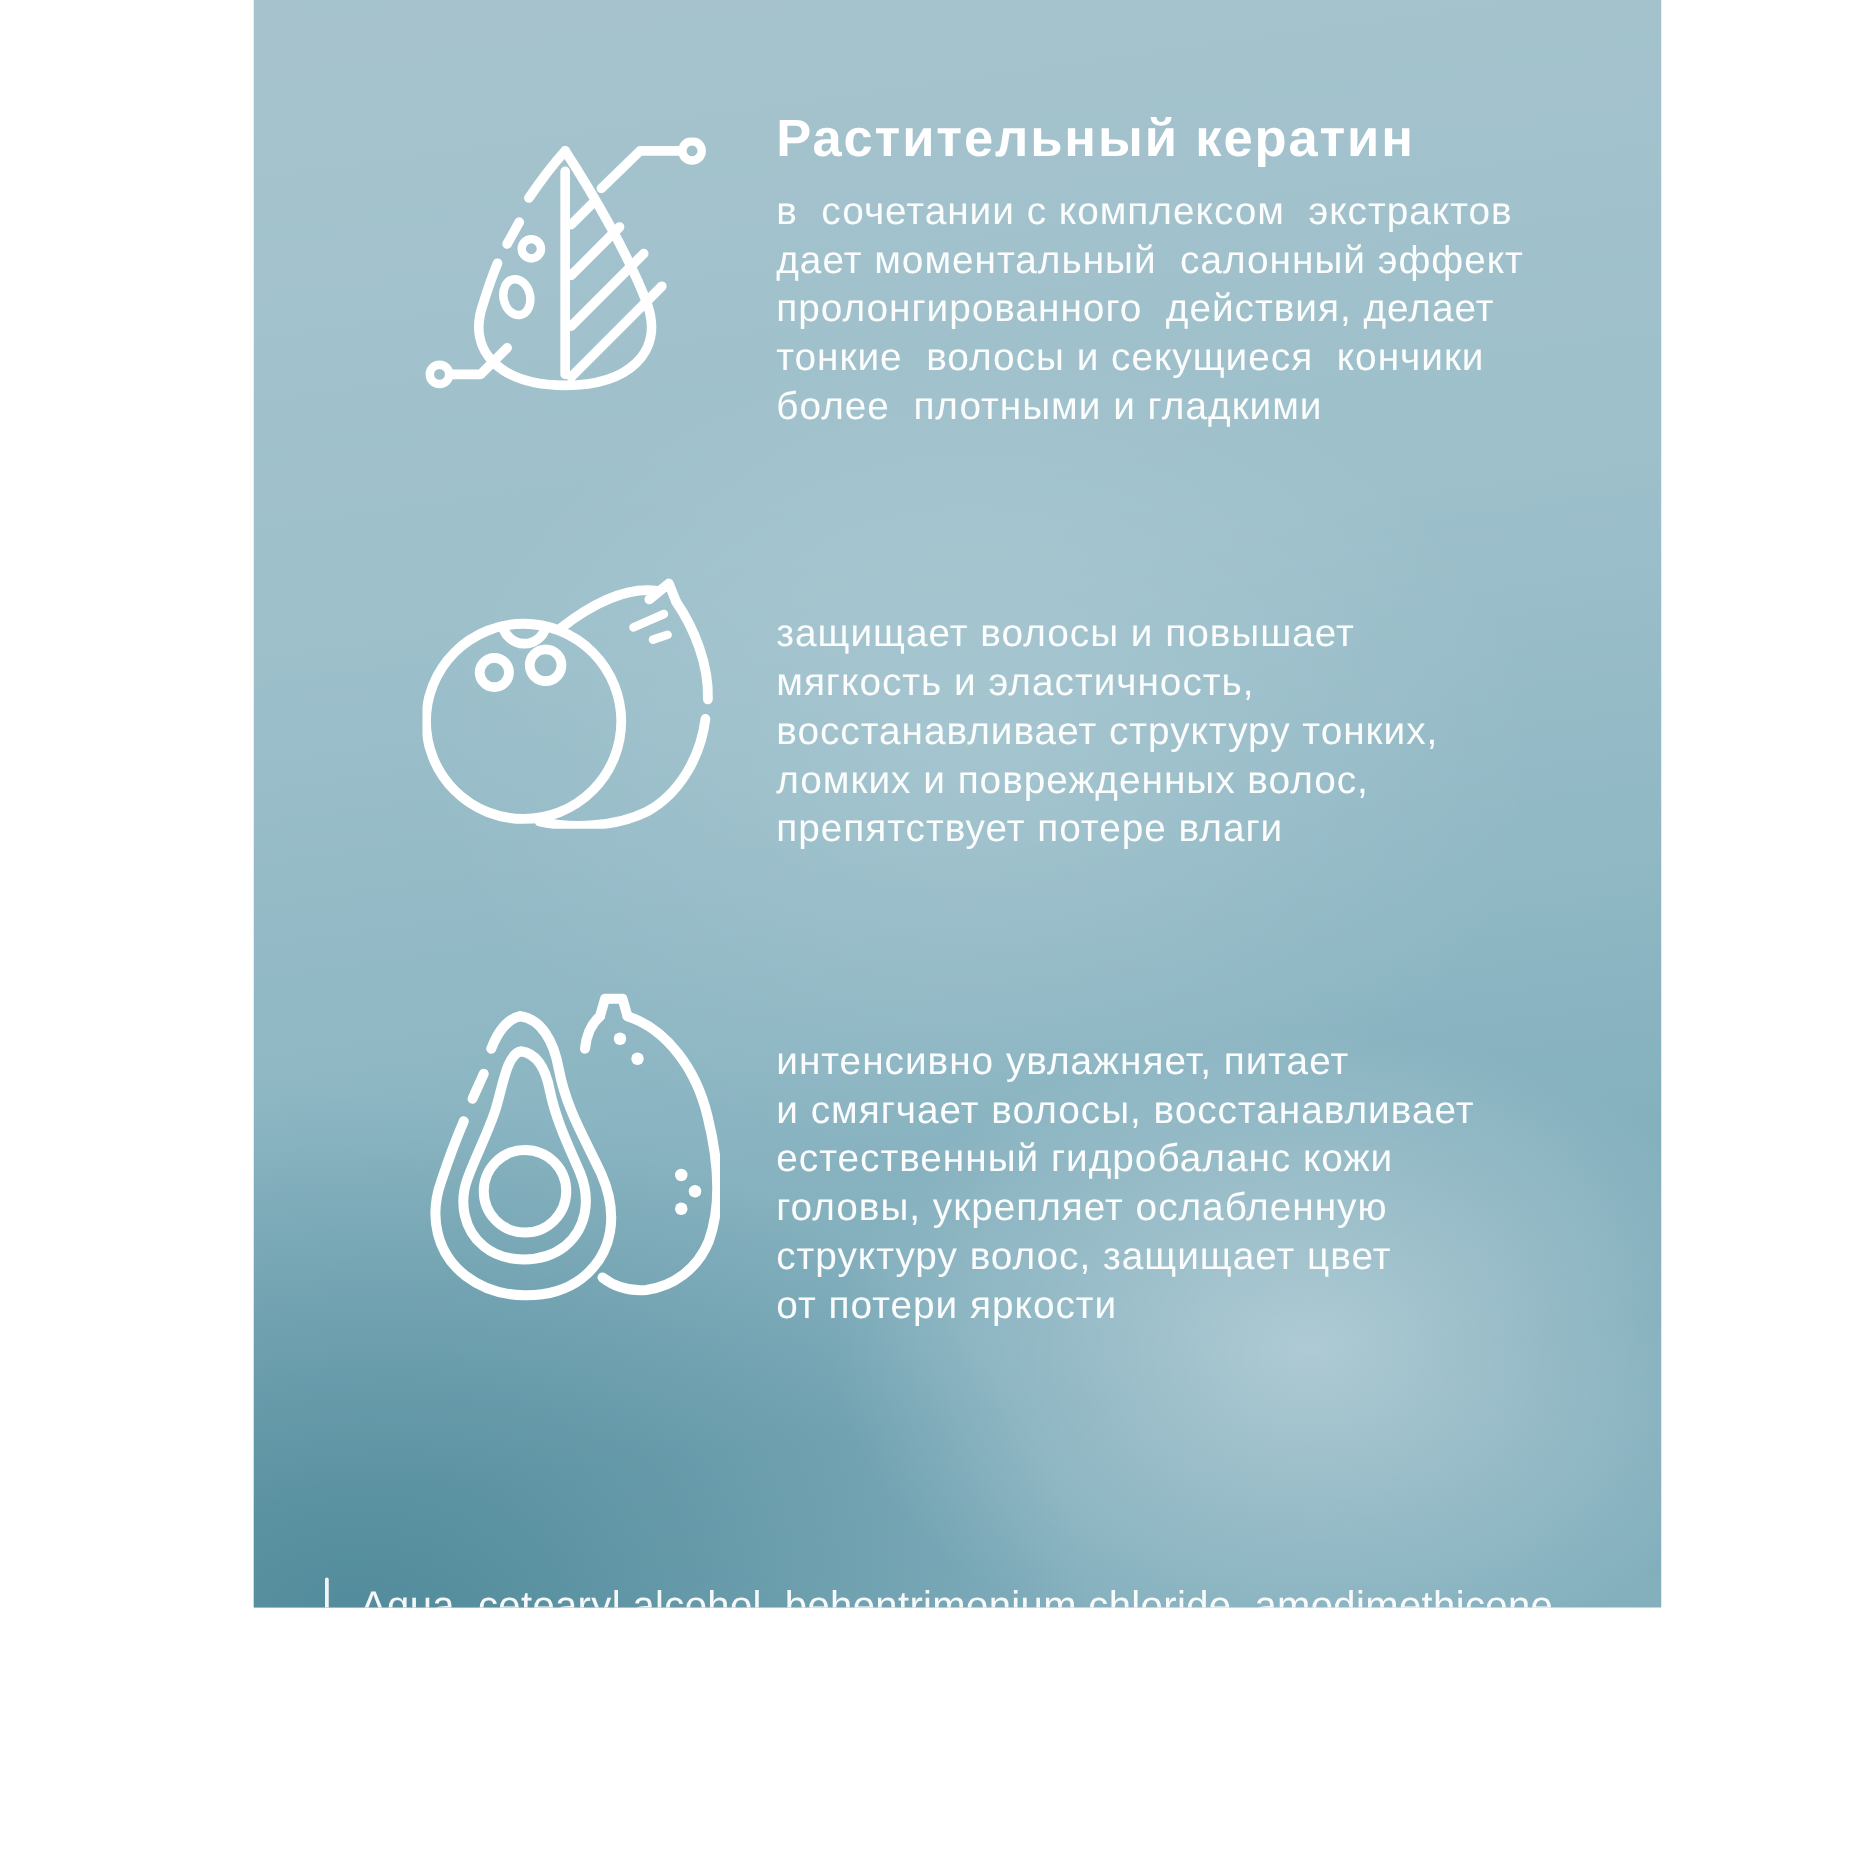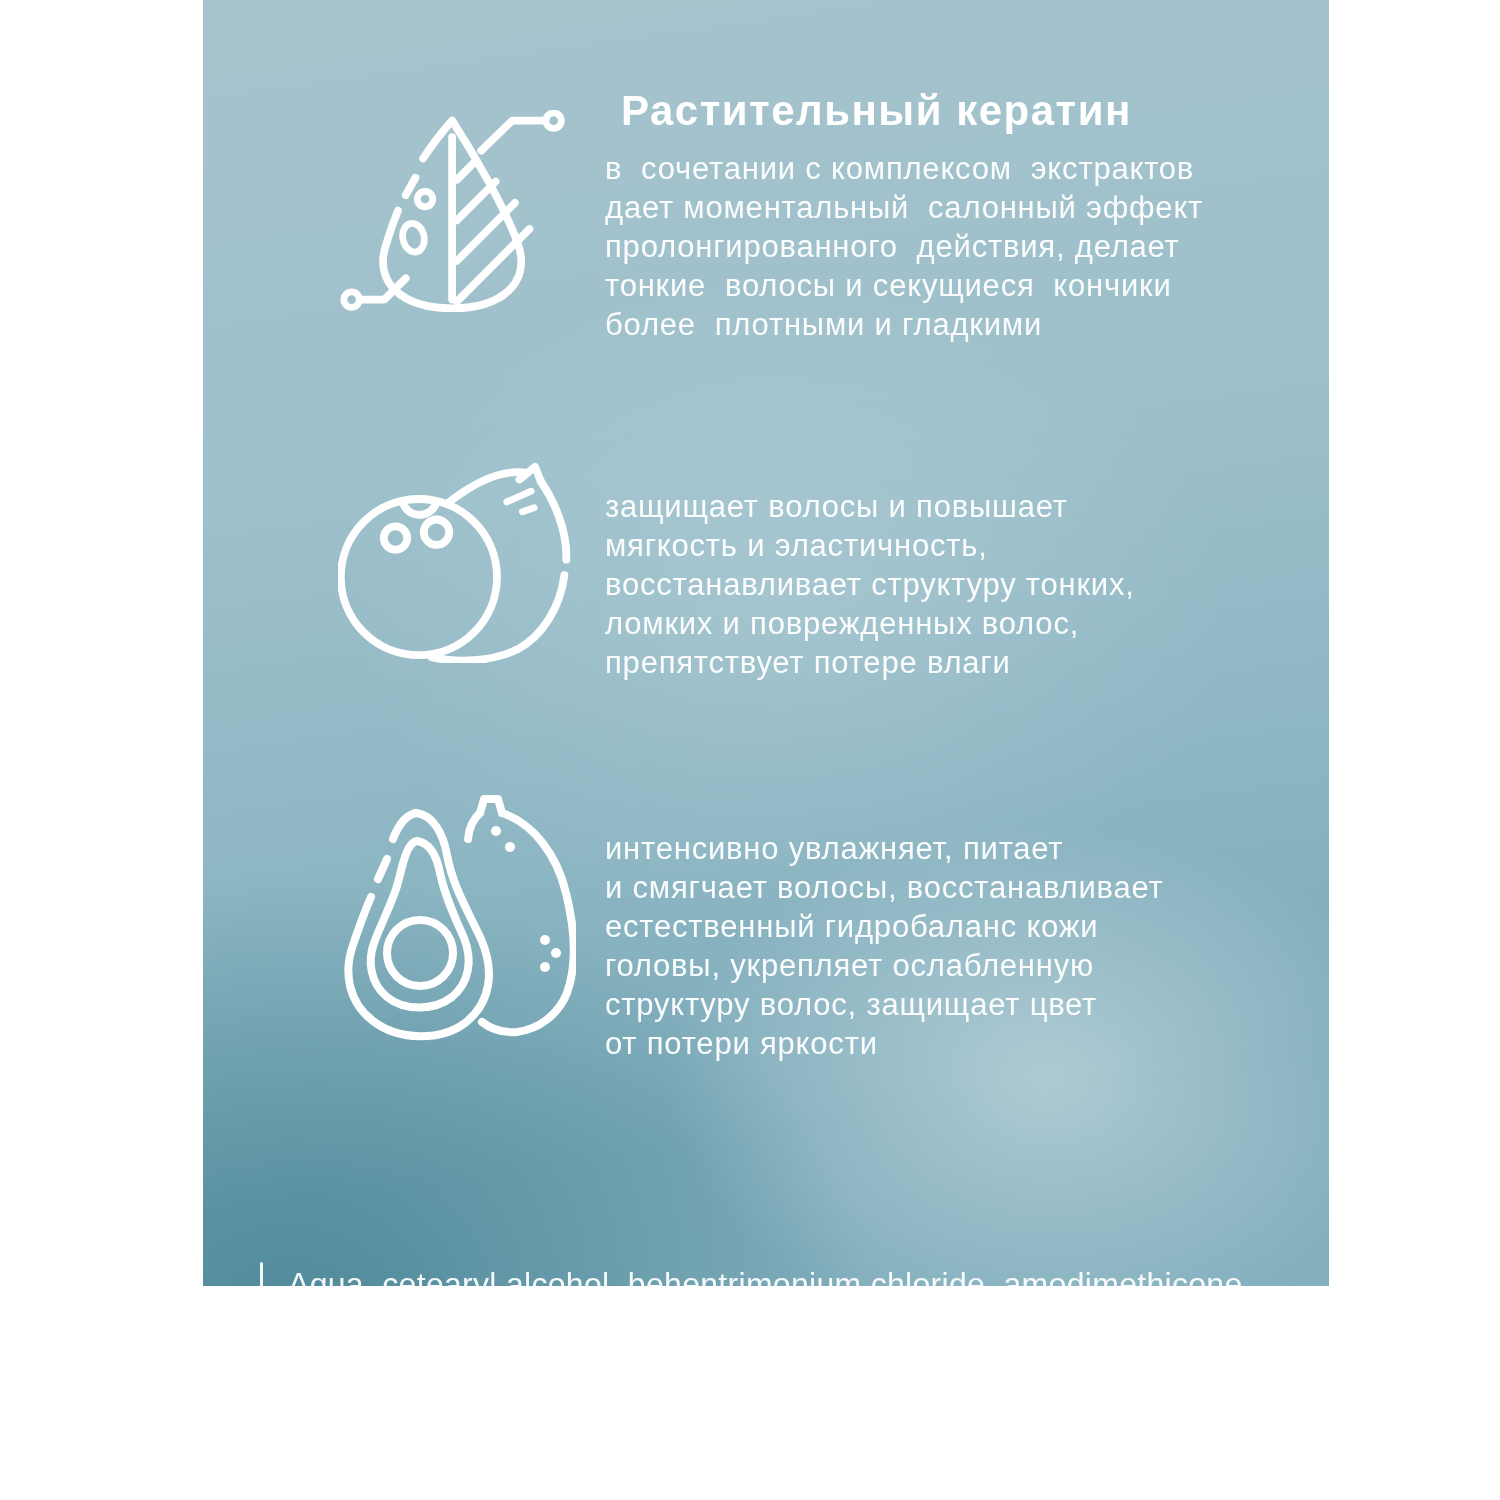--- a/index.html
+++ b/index.html
@@ -34,21 +34,21 @@
   .feature-title {
     position:absolute; left:418px;
     margin:0;
     color:#ffffff;
     font-size:42px; font-weight:bold;
     letter-spacing:1.5px;
     line-height:52px;
     white-space:nowrap;
   }
   .feature-body {
-    position:absolute; left:402px;
+    position:absolute; left:418px;
     margin:0;
     color:rgba(255,255,255,0.96);
     font-size:31px; font-weight:normal;
     letter-spacing:0.8px;
     line-height:39px;
     white-space:pre-wrap;
     width:680px;
   }
   .composition-title {
     position:absolute; left:62px; top:1148px;

